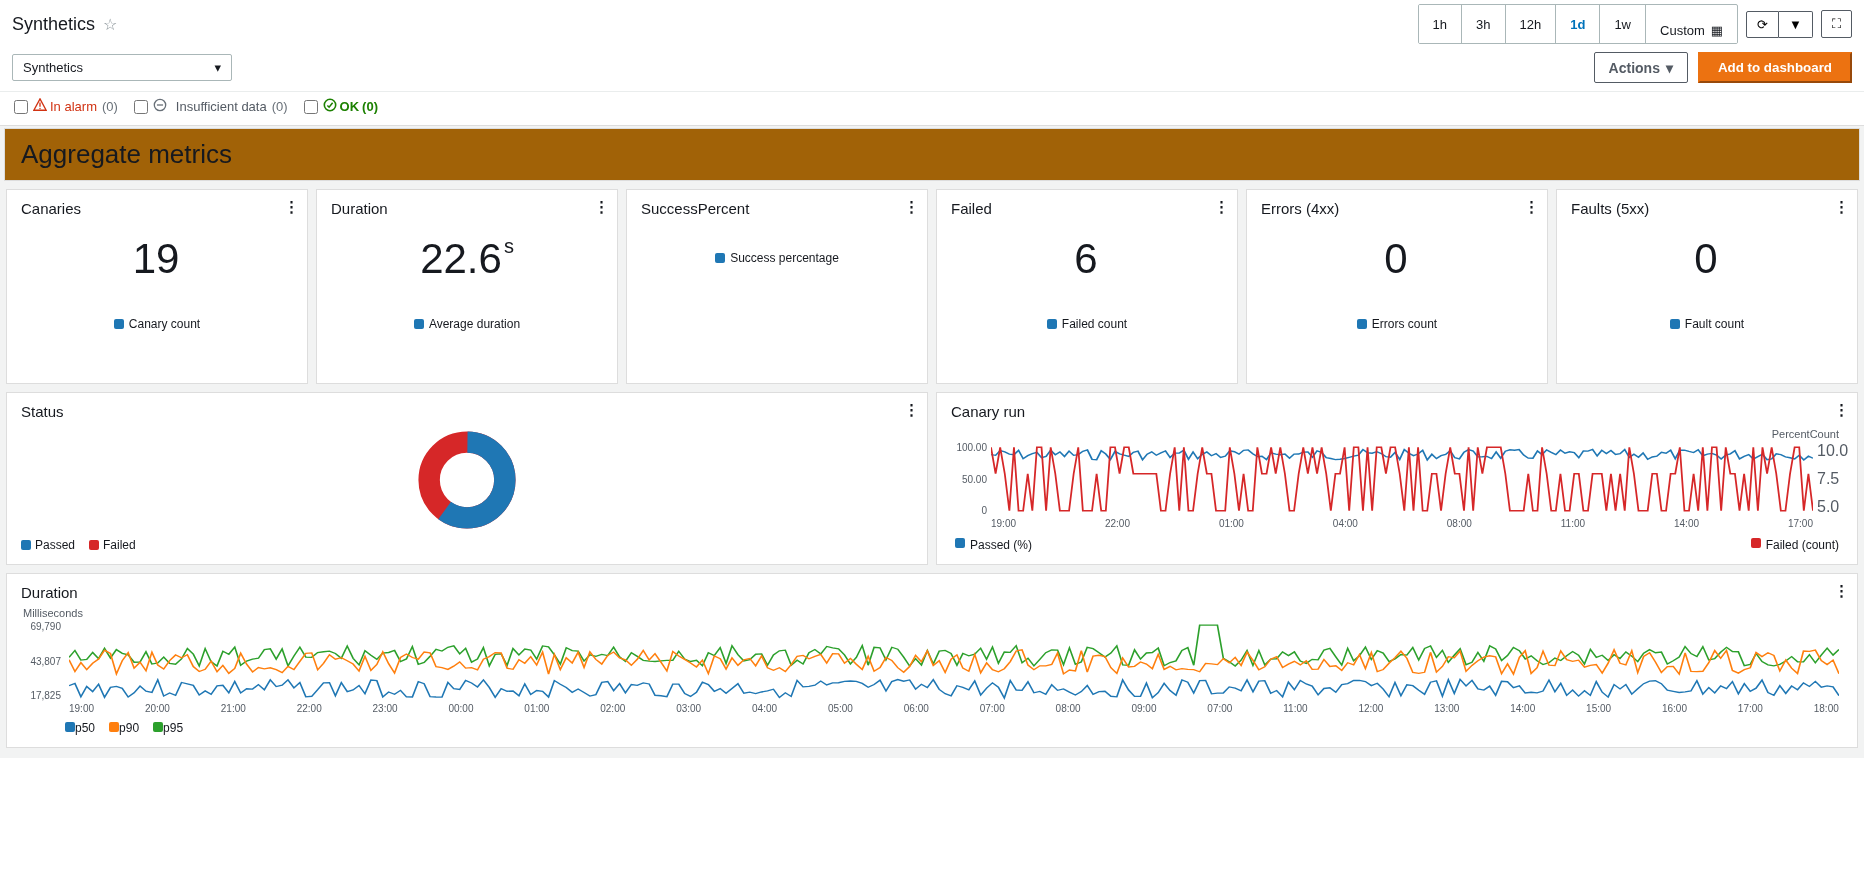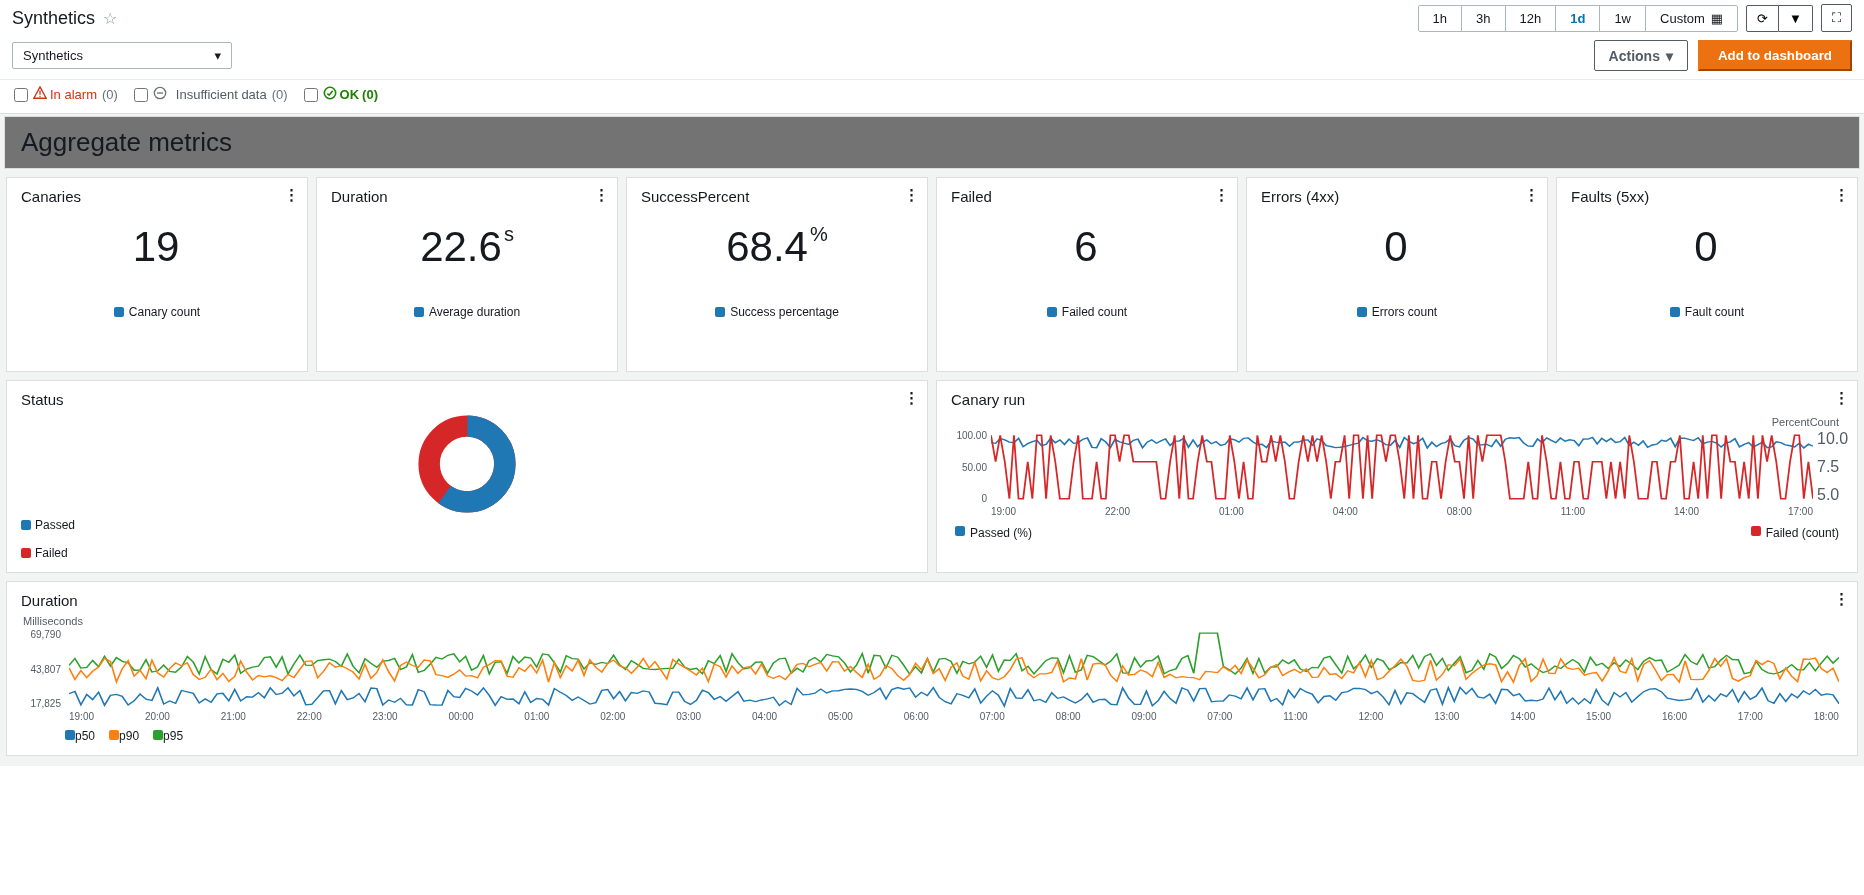--- a/index.html
+++ b/index.html
@@ -7,21 +7,21 @@
 
 
 .topbar { display: flex; align-items: center; justify-content: space-between; padding: 4px 12px 2px 12px; }
 .topbar-left { display: flex; align-items: center; gap: 8px; }
 .page-title { font-size: 18px; font-weight: 400; }
 .star-icon { color: #879196; cursor: pointer; font-size: 16px; }
 
 .topbar-right { display: flex; align-items: center; gap: 8px; }
 .time-range { display: flex; border: 1px solid #aab7b8; border-radius: 2px; overflow: hidden; }
 .time-range button { background: #fff; border: none; border-right: 1px solid #aab7b8; padding: 5px 14px; font-size: 13px; cursor: pointer; color: #16191f; }
-.time-range button:last-child { border-right: none; }
+.time-range button:last-child { border-right: none; margin-top: 13px; }
 .time-range button.active { color: #0073bb; font-weight: 700; }
 .time-range button.custom { display: flex; align-items: center; gap: 6px; }
 
 .btn-group { display: flex; }
 .btn { background: #fff; border: 1px solid #545b64; border-radius: 2px; padding: 5px 10px; cursor: pointer; display: inline-flex; align-items: center; gap: 4px; font-size: 13px; }
 .btn-group .btn:first-child { border-top-right-radius: 0; border-bottom-right-radius: 0; }
 .btn-group .btn:last-child { border-top-left-radius: 0; border-bottom-left-radius: 0; border-left: none; }
 .btn-primary { background: #ec7211; color: #fff; border-color: #ec7211; font-weight: 700; padding: 6px 18px; }
 
 
@@ -34,40 +34,40 @@
 .alarm-row { display: flex; align-items: center; gap: 16px; padding: 6px 14px 10px 14px; font-size: 13px; }
 .alarm-item { display: flex; align-items: center; gap: 5px; }
 .alarm-item input[type=checkbox] { width: 14px; height: 14px; border: 1px solid #aab7b8; }
 .in-alarm { color: #d13212; font-weight: 500; display: inline-flex; align-items: center; gap: 3px; }
 .insufficient { color: #545b64; display: inline-flex; align-items: center; gap: 9px; }
 .ok { color: #1d8102; font-weight: 700; display: inline-flex; align-items: center; gap: 3px; }
 .count-badge { color: #687078; font-weight: 400; }
 
 
 .dash-area { background: #f2f3f3; padding: 2px 2px 10px 2px; border-top: 1px solid #ddd; }
-.section-header { background: #737373; border: 1px solid #ddd; margin: 0 2px 8px 2px; padding: 10px 16px; }
+.section-header { background: #a16207; border: 1px solid #ddd; margin: 0 2px 8px 2px; padding: 10px 16px; }
 .section-header h2 { font-size: 26px; font-weight: 400; }
 
 .widget-grid { display: grid; gap: 8px; padding: 0 4px; }
 .row-metrics { grid-template-columns: repeat(6, 1fr); }
 .row-status { grid-template-columns: 1fr 1fr; }
 .row-duration { grid-template-columns: 1fr; }
 
 .widget { background: #fff; border: 1px solid #ddd; padding: 10px 14px 12px 14px; position: relative; display: flex; flex-direction: column; }
 .widget-title { font-size: 15px; font-weight: 400; margin-bottom: 6px; }
 .widget-menu { position: absolute; top: 8px; right: 8px; cursor: pointer; color: #16191f; font-weight: 700; font-size: 15px; }
 
 .big-number { text-align: center; font-size: 42px; font-weight: 400; margin: 12px 0 6px 0; display: flex; align-items: flex-start; justify-content: center; gap: 2px; }
 .big-number .unit { font-size: 20px; }
 .metric-legend { text-align: center; font-size: 12px; margin: 28px 0 40px 0; display: flex; align-items: center; justify-content: center; gap: 5px; }
 .legend-swatch { width: 10px; height: 10px; border-radius: 2px; background: #1f77b4; display: inline-block; }
 
 
 .donut-wrap { display: flex; justify-content: center; align-items: center; flex: 1; }
-.status-legend { display: flex; gap: 14px; font-size: 12px; padding-top: 4px; flex-direction: column; }
+.status-legend { display: flex; gap: 14px; font-size: 12px; padding-top: 4px; }
 .status-legend .item { display: flex; align-items: center; gap: 4px; }
 .sw-blue { background: #1f77b4; }
 .sw-red { background: #d62728; }
 .sw-orange { background: #ff7f0e; }
 .sw-green { background: #2ca02c; }
 
 
 .chart-head-row { display: flex; justify-content: flex-end; font-size: 11px; color: #545b64; margin: 2px 4px 0 26px; }
 .chart-canvas { position: relative; height: 90px; margin-top: 2px; }
 .ylabels-left { position: absolute; left: 0; top: 0; bottom: 16px; width: 40px; display: flex; flex-direction: column; justify-content: space-between; font-size: 10px; color: #545b64; text-align: right; padding-right: 4px; }
@@ -204,24 +204,20 @@
           <span class="unit">s</span>
         </div>
       <div class="metric-legend">
           <span class="legend-swatch"></span>
           <span>Average duration</span>
         </div>
     </div>
     <div class="widget">
       <span class="widget-menu">⋮</span>
       <div class="widget-title">SuccessPercent</div>
-      <div class="big-number">
-          <span>68.4</span>
-          <span class="unit">%</span>
-        </div>
       <div class="metric-legend">
           <span class="legend-swatch"></span>
           <span>Success percentage</span>
         </div>
     </div>
     <div class="widget">
       <span class="widget-menu">⋮</span>
       <div class="widget-title">Failed</div>
       <div class="big-number">
           <span>6</span>

